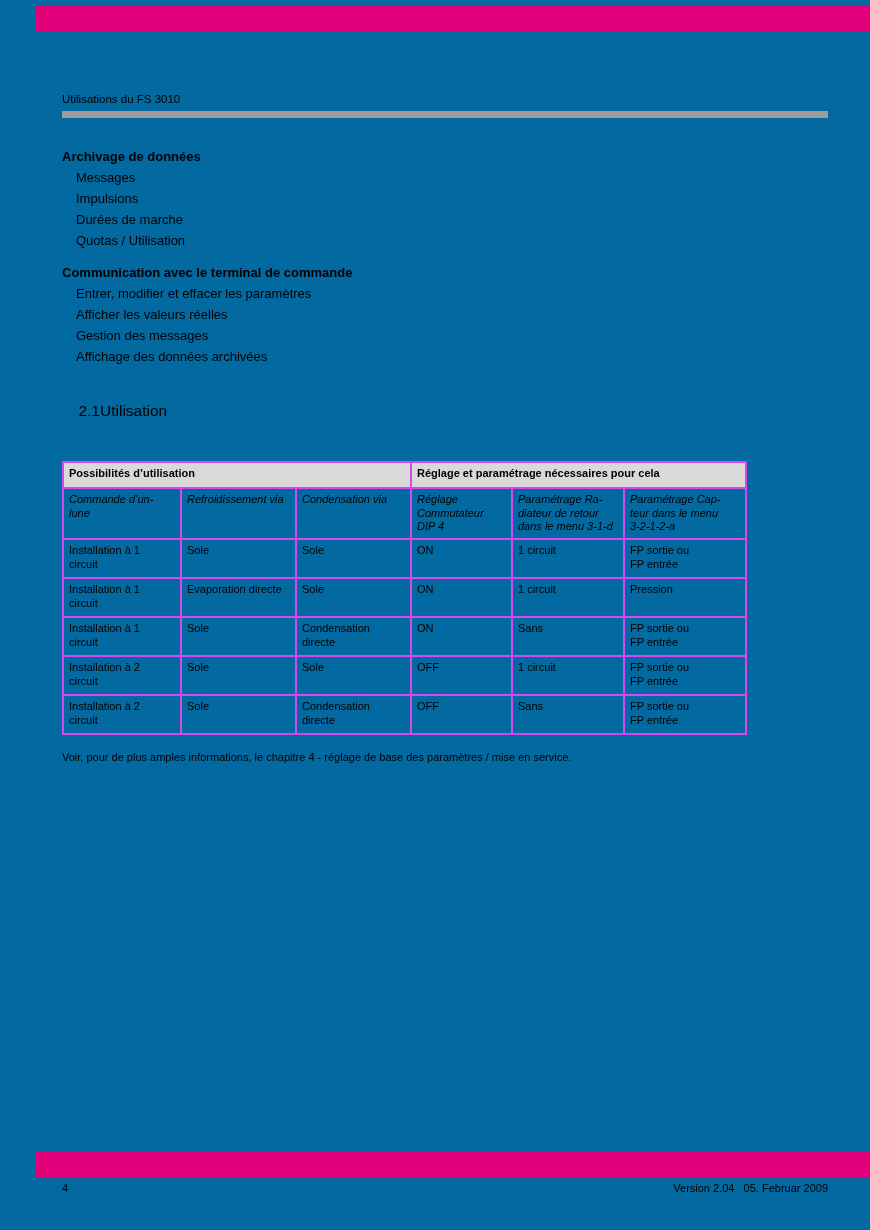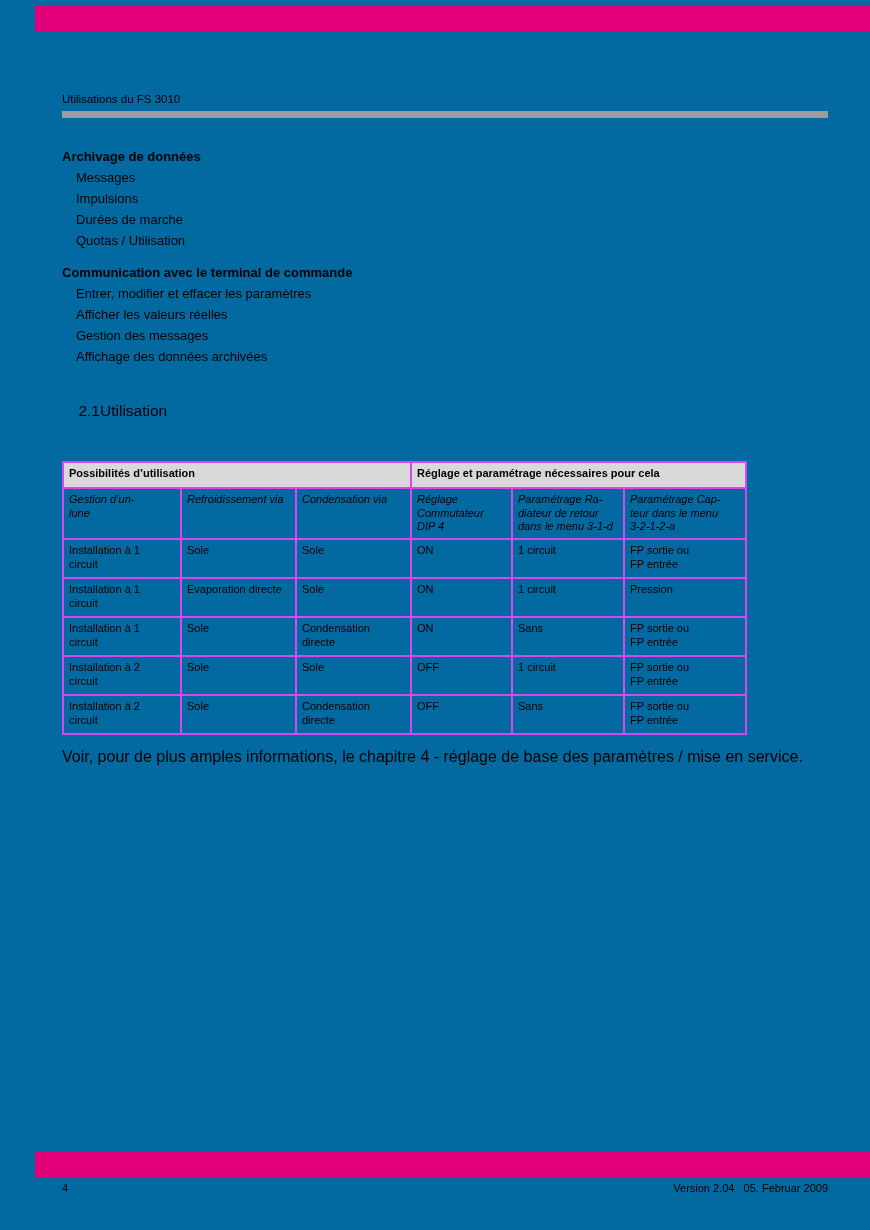--- a/index.html
+++ b/index.html
@@ -37,21 +37,21 @@
     padding: 4px 4px 2px 5px;
     white-space: pre-line;
     line-height: 13.5px;
     font-weight: normal;
     overflow: hidden;
   }
   tr.group-header th { background: #d9d9d9; font-weight: bold; height: 26px; }
   tr.col-header td { font-style: italic; height: 51px; }
   tr.data-row td { height: 39px; }
 
-  .note { position: absolute; left: 62px; top: 748px; width: 745px; font-size: 16px; line-height: 18px; }
+  .note { position: absolute; left: 62px; top: 748px; width: 745px; font-size: 11px; line-height: 18px; }
 
   .footer-page { position: absolute; left: 62px; top: 1182px; font-size: 11px; }
   .footer-version { position: absolute; right: 42px; top: 1182px; font-size: 11px; white-space: pre; margin-left: 28px; }
 </style>
 </head>
 <body>
 
 <div class="page">
 
   <div class="accent-bar top"></div>
@@ -89,21 +89,21 @@
         <col style="width:101px">
           <col style="width:112px">
           <col style="width:122px">
       </colgroup>
       <tbody>
           <tr class="group-header">
         <th colspan="3">Possibilités d’utilisation</th>
         <th colspan="3">Réglage et paramétrage nécessaires pour cela</th>
       </tr>
       <tr class="col-header">
-        <td>Gestion d’un-
+        <td>Commande d’un-
 lune</td>
         <td>Refroidissement via</td>
         <td>Condensation via</td>
         <td>Réglage
 Commutateur
 DIP 4</td>
         <td>Paramétrage Ra-
 diateur de retour
 dans le menu 3-1-d</td>
         <td>Paramétrage Cap-

